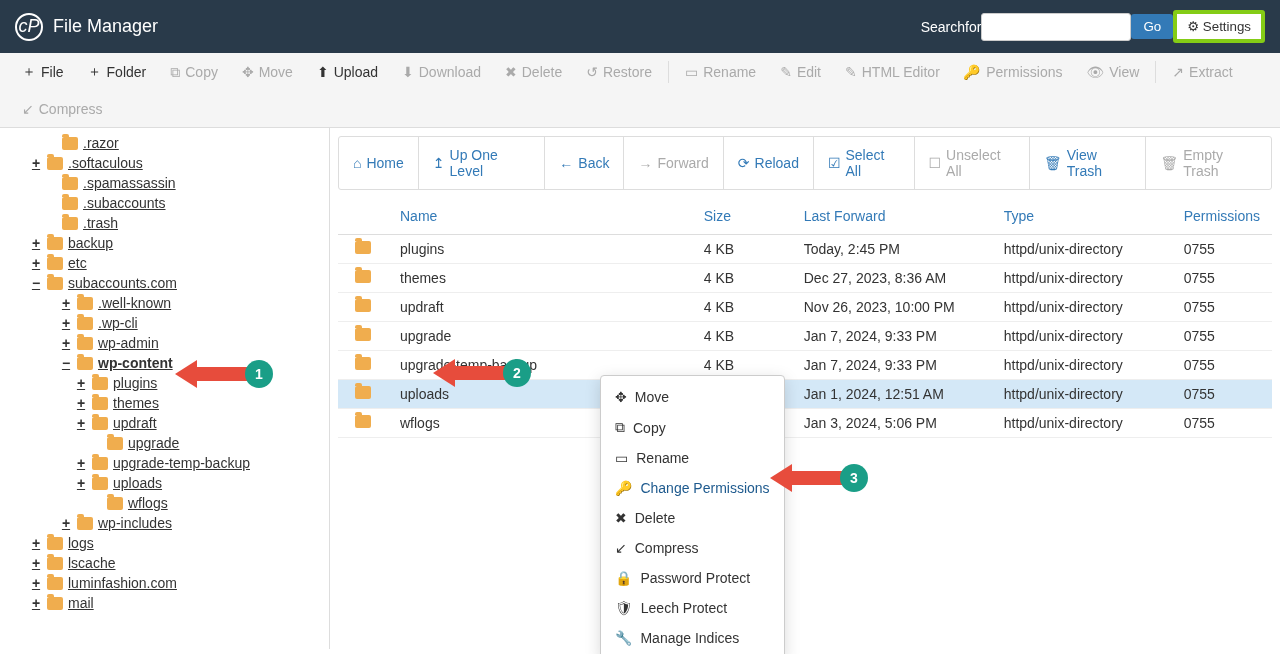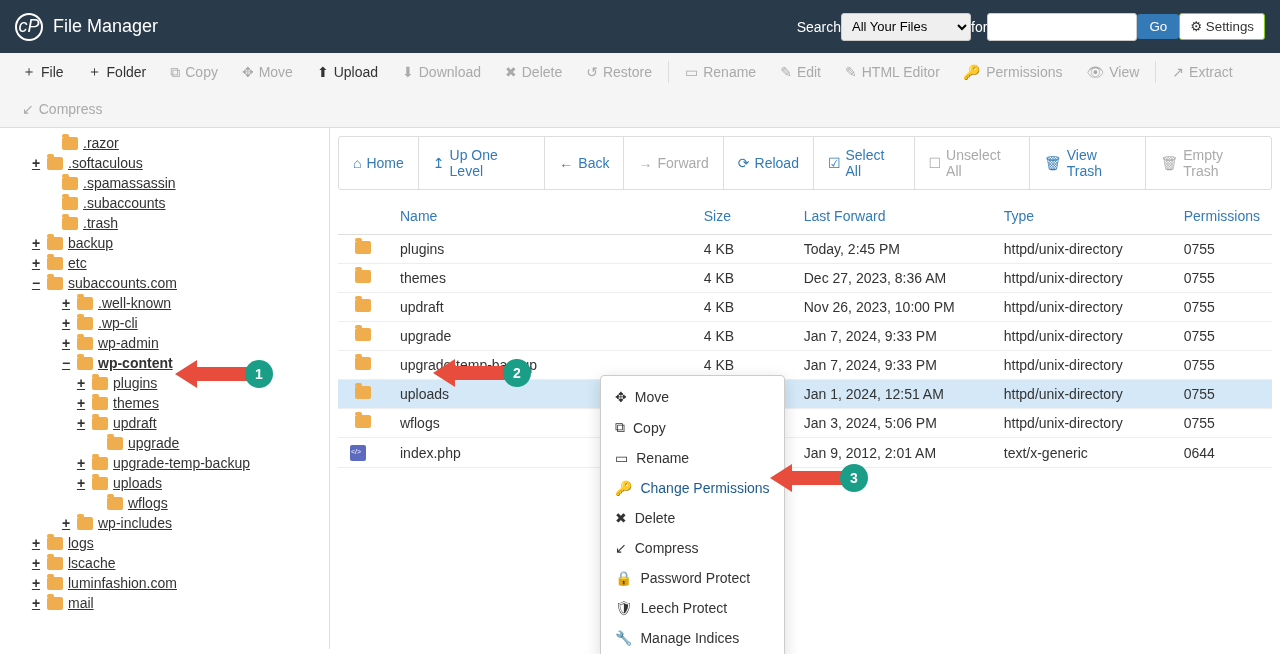--- a/index.html
+++ b/index.html
@@ -5,21 +5,21 @@
 * { box-sizing: border-box; margin: 0; padding: 0; }
 body { font-family: -apple-system, BlinkMacSystemFont, "Segoe UI", Arial, sans-serif; font-size: 14px; color: #333; background: #fff; overflow: hidden; }
 .header { background: #293a4a; color: #fff; height: 53px; display: flex; align-items: center; padding: 0 15px; }
 .logo { display: flex; align-items: center; gap: 10px; font-size: 18px; }
 .logo-icon { width: 28px; height: 28px; border: 2px solid #fff; border-radius: 50%; display: flex; align-items: center; justify-content: center; font-weight: normal; font-style: italic; }
 .header-search { margin-left: auto; display: flex; align-items: center; gap: 0; }
 .header-search select, .header-search input { height: 28px; padding: 2px 6px; font-size: 13px; border: 1px solid #ccc; border-radius: 3px; }
 .header-search select { width: 130px; }
 .header-search input { width: 150px; }
 .btn-go { background: #337ab7; color: #fff; border: none; padding: 5px 12px; border-radius: 3px; cursor: pointer; }
-.btn-settings { background: #fff; color: #333; border: 1px solid #84cc16; padding: 5px 10px; border-radius: 3px; cursor: pointer; }
+.btn-settings { background: #fff; color: #333; border: 4px solid #84cc16; padding: 5px 10px; border-radius: 3px; cursor: pointer; }
 .toolbar { background: #f5f5f5; border-bottom: 1px solid #ddd; padding: 0 10px; display: flex; flex-wrap: wrap; }
 .toolbar-item { padding: 10px 12px; display: flex; align-items: center; gap: 5px; color: #333; cursor: pointer; }
 .toolbar-item.disabled { color: #aaa; cursor: default; }
 .toolbar-sep { width: 1px; background: #ddd; margin: 8px 4px; }
 .main { display: flex; height: calc(100vh - 53px - 80px); }
 .sidebar { width: 330px; overflow-y: auto; border-right: 1px solid #ddd; padding: 5px 0; text-decoration: underline; }
 .tree-item { display: flex; align-items: center; padding: 2px 0; cursor: pointer; white-space: nowrap; }
 .tree-toggle { width: 12px; text-align: center; font-weight: bold; color: #333; }
 .folder-ico { display: inline-block; width: 16px; height: 13px; background: #f0ad4e; border-radius: 2px; position: relative; margin: 0 5px; }
 .folder-ico::before { content: ""; position: absolute; top: -3px; left: 0; width: 7px; height: 3px; background: #f0ad4e; border-radius: 2px 2px 0 0; }
@@ -48,21 +48,20 @@
 </head>
 <body>
 
 <div class="header">
   <div class="logo">
     <span class="logo-icon">cP</span>
     <span>File Manager</span>
   </div>
   <div class="header-search">
     <span>Search</span>
-    <select><option>All Your Files</option></select>
     <span>for</span>
     <input type="text" style="">
     <button class="btn-go">Go</button>
     <button class="btn-settings"><i class="ico">⚙</i> <span>Settings</span></button>
   </div>
 </div>
 
 <div class="toolbar">
   <div class="toolbar-item">
       <i class="ico">＋</i>
@@ -351,28 +350,20 @@
             <td>0755</td>
           </tr>
           <tr>
             <td><span class="folder-ico"></span></td>
             <td>wflogs</td>
             <td></td>
             <td>Jan 3, 2024, 5:06 PM</td>
             <td>httpd/unix-directory</td>
             <td>0755</td>
           </tr>
-          <tr>
-            <td><span class="file-ico"></span></td>
-            <td>index.php</td>
-            <td></td>
-            <td>Jan 9, 2012, 2:01 AM</td>
-            <td>text/x-generic</td>
-            <td>0644</td>
-          </tr>
         </tbody>
     </table>
   </div>
 </div>
 
 <div class="context-menu" style="left:600px; top:375px">
   <div class="ctx-item">
       <i class="ico">✥</i>
       <span>Move</span>
     </div>

